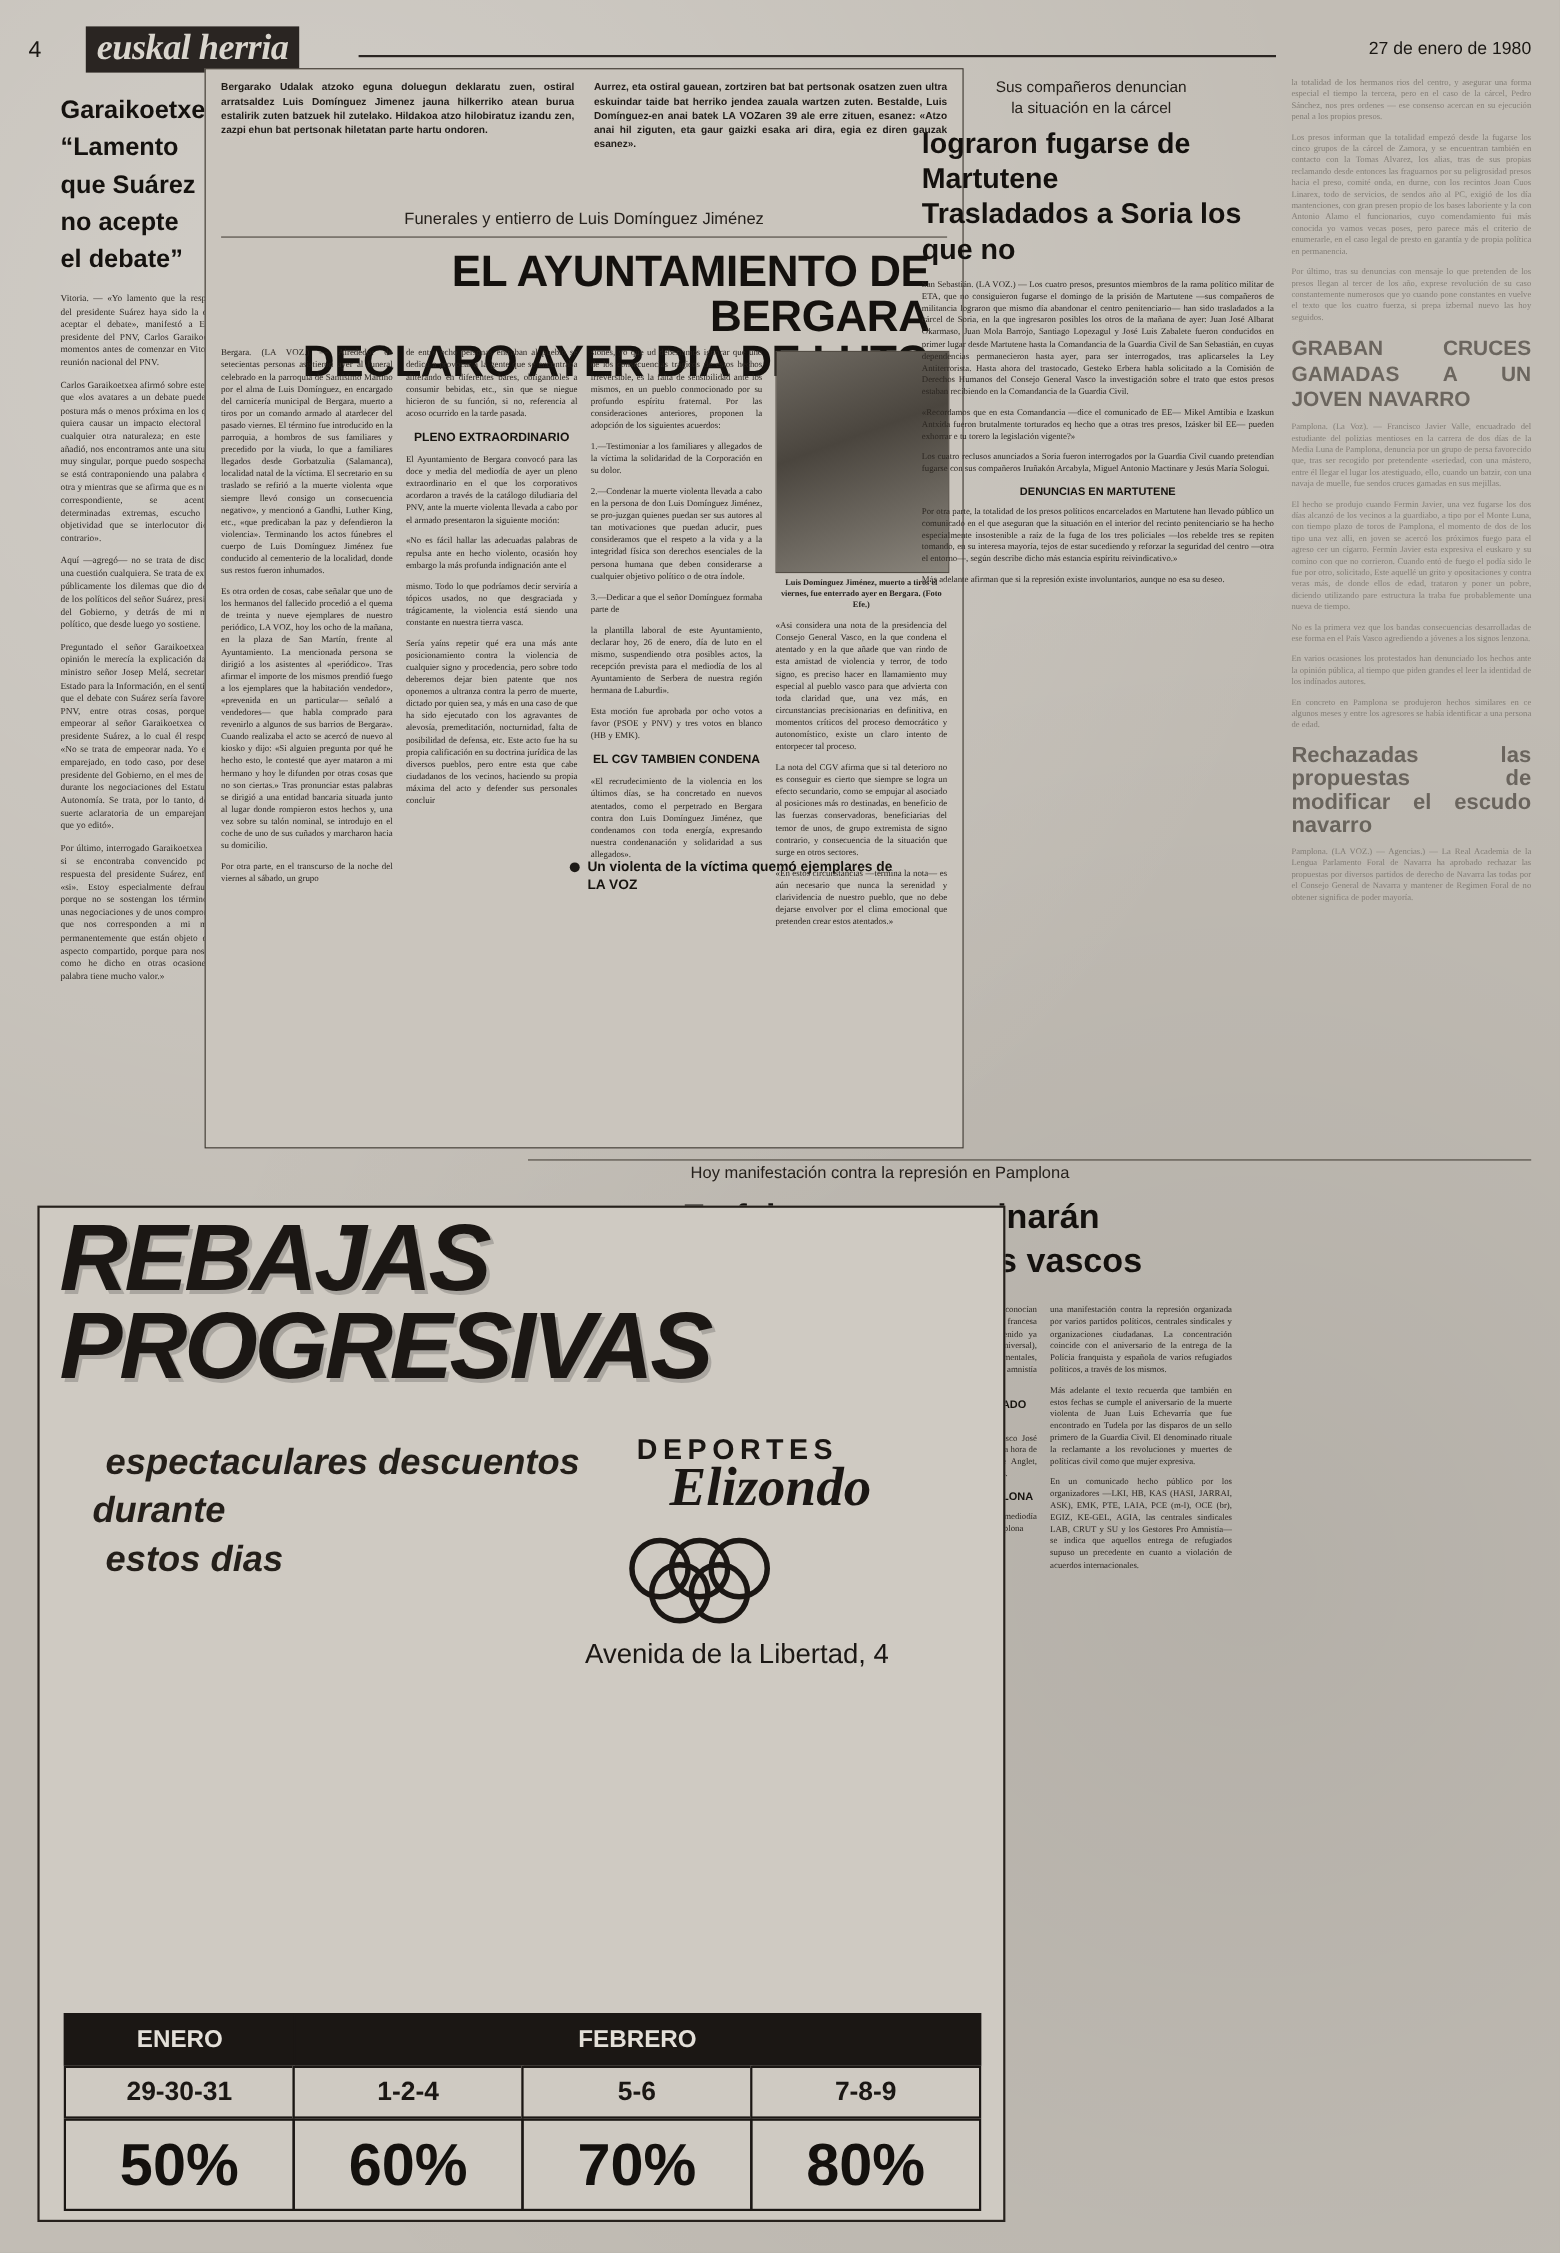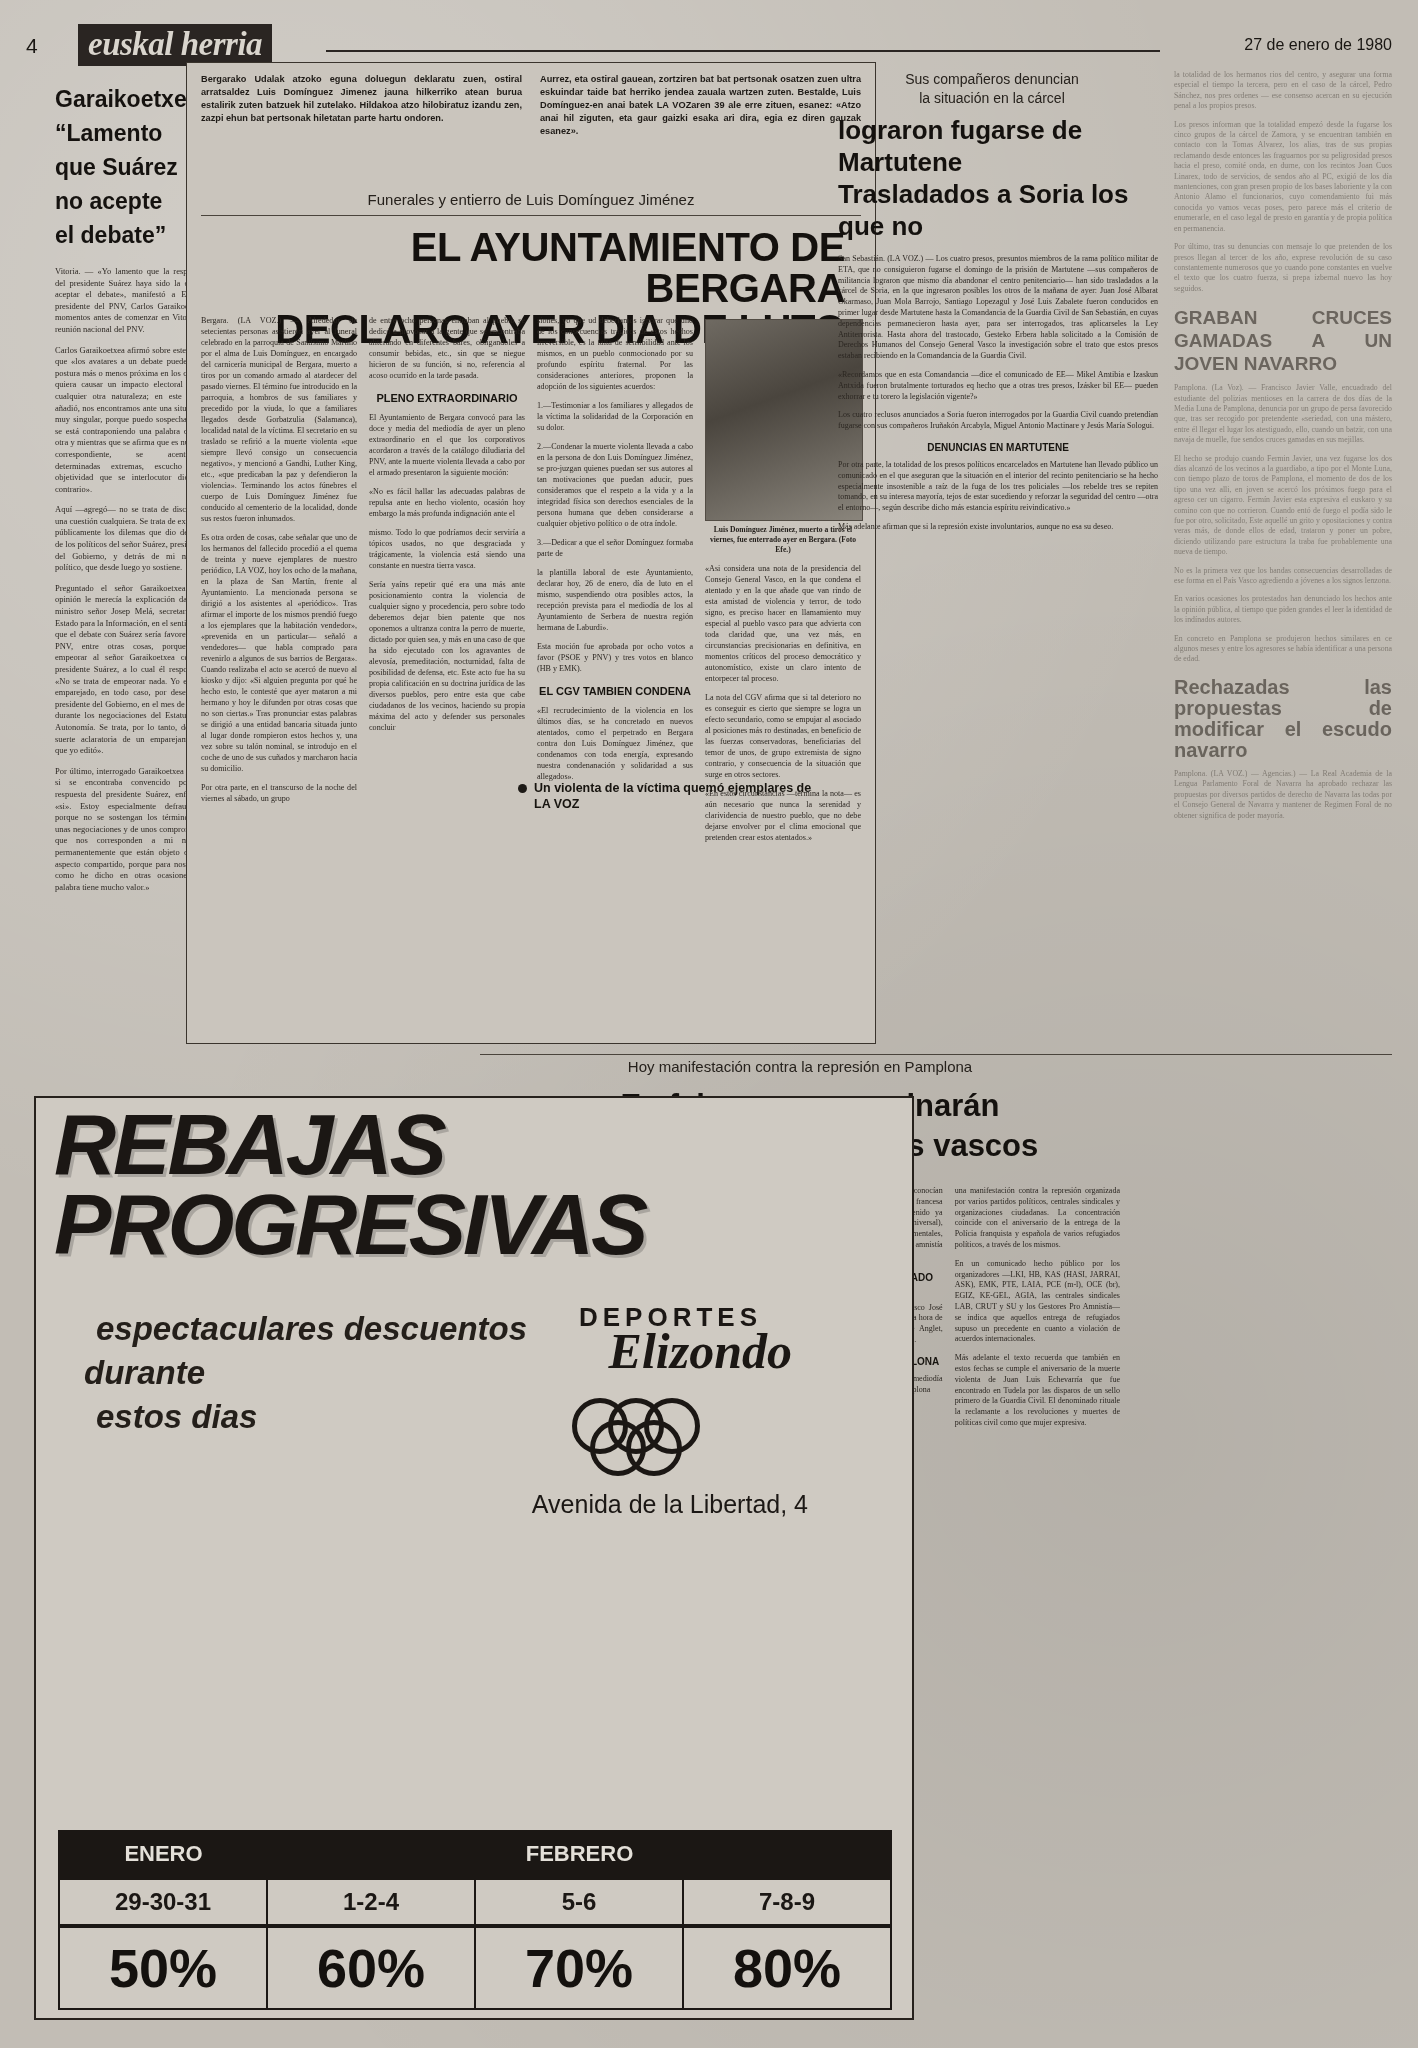--- a/index.html
+++ b/index.html
@@ -330,22 +330,22 @@
     </div>
     <div class="c">
       <p>el 26 de enero del año pasado, que no conocían estatuto de refugiado político. La decisión francesa se basóab en que en España había tenido ya elecciones democráticas (por sufragio universal), reconociendose de los libertades fundamentales, abolición de los tribunales especiales, amnistía general y Estatuto de autonomía.</p>
       <div class="mini-head">DETENIDO OTRO REFUGIADO VASCO</div>
       <p>En otro orden de cosas el refugiado vasco José Luis Tobarra Urteaga fue detenido a última hora de la tarde del jueves, en el localidad de Anglet, cuando poseída en posesión de unos armas.</p>
       <div class="mini-head">MANIFESTACION EN PAMPLONA</div>
       <p>Por otra parte, hoy a la una del mediodía comenzará en la plaza del Castillo de Pamplona</p>
     </div>
     <div class="c">
       <p>una manifestación contra la represión organizada por varios partidos políticos, centrales sindicales y organizaciones ciudadanas. La concentración coincide con el aniversario de la entrega de la Polícia franquista y española de varios refugiados políticos, a través de los mismos.</p>
+      <p>Más adelante el texto recuerda que también en estos fechas se cumple el aniversario de la muerte violenta de Juan Luis Echevarría que fue encontrado en Tudela por las disparos de un sello primero de la Guardia Civil. El denominado rituale la reclamante a los revoluciones y muertes de políticas civil como que mujer expresiva.</p>
       <p>En un comunicado hecho público por los organizadores —LKI, HB, KAS (HASI, JARRAI, ASK), EMK, PTE, LAIA, PCE (m-l), OCE (br), EGIZ, KE-GEL, AGIA, las centrales sindicales LAB, CRUT y SU y los Gestores Pro Amnistía— se indica que aquellos entrega de refugiados supuso un precedente en cuanto a violación de acuerdos internacionales.</p>
-      <p>Más adelante el texto recuerda que también en estos fechas se cumple el aniversario de la muerte violenta de Juan Luis Echevarría que fue encontrado en Tudela por las disparos de un sello primero de la Guardia Civil. El denominado rituale la reclamante a los revoluciones y muertes de políticas civil como que mujer expresiva.</p>
     </div>
   </div>
 
   <div class="box-ad">
     <div>consulte</div>
     <div>anuncios</div>
     <div>por palabras</div>
     <div class="small">LA VOZ</div>
   </div>
 

